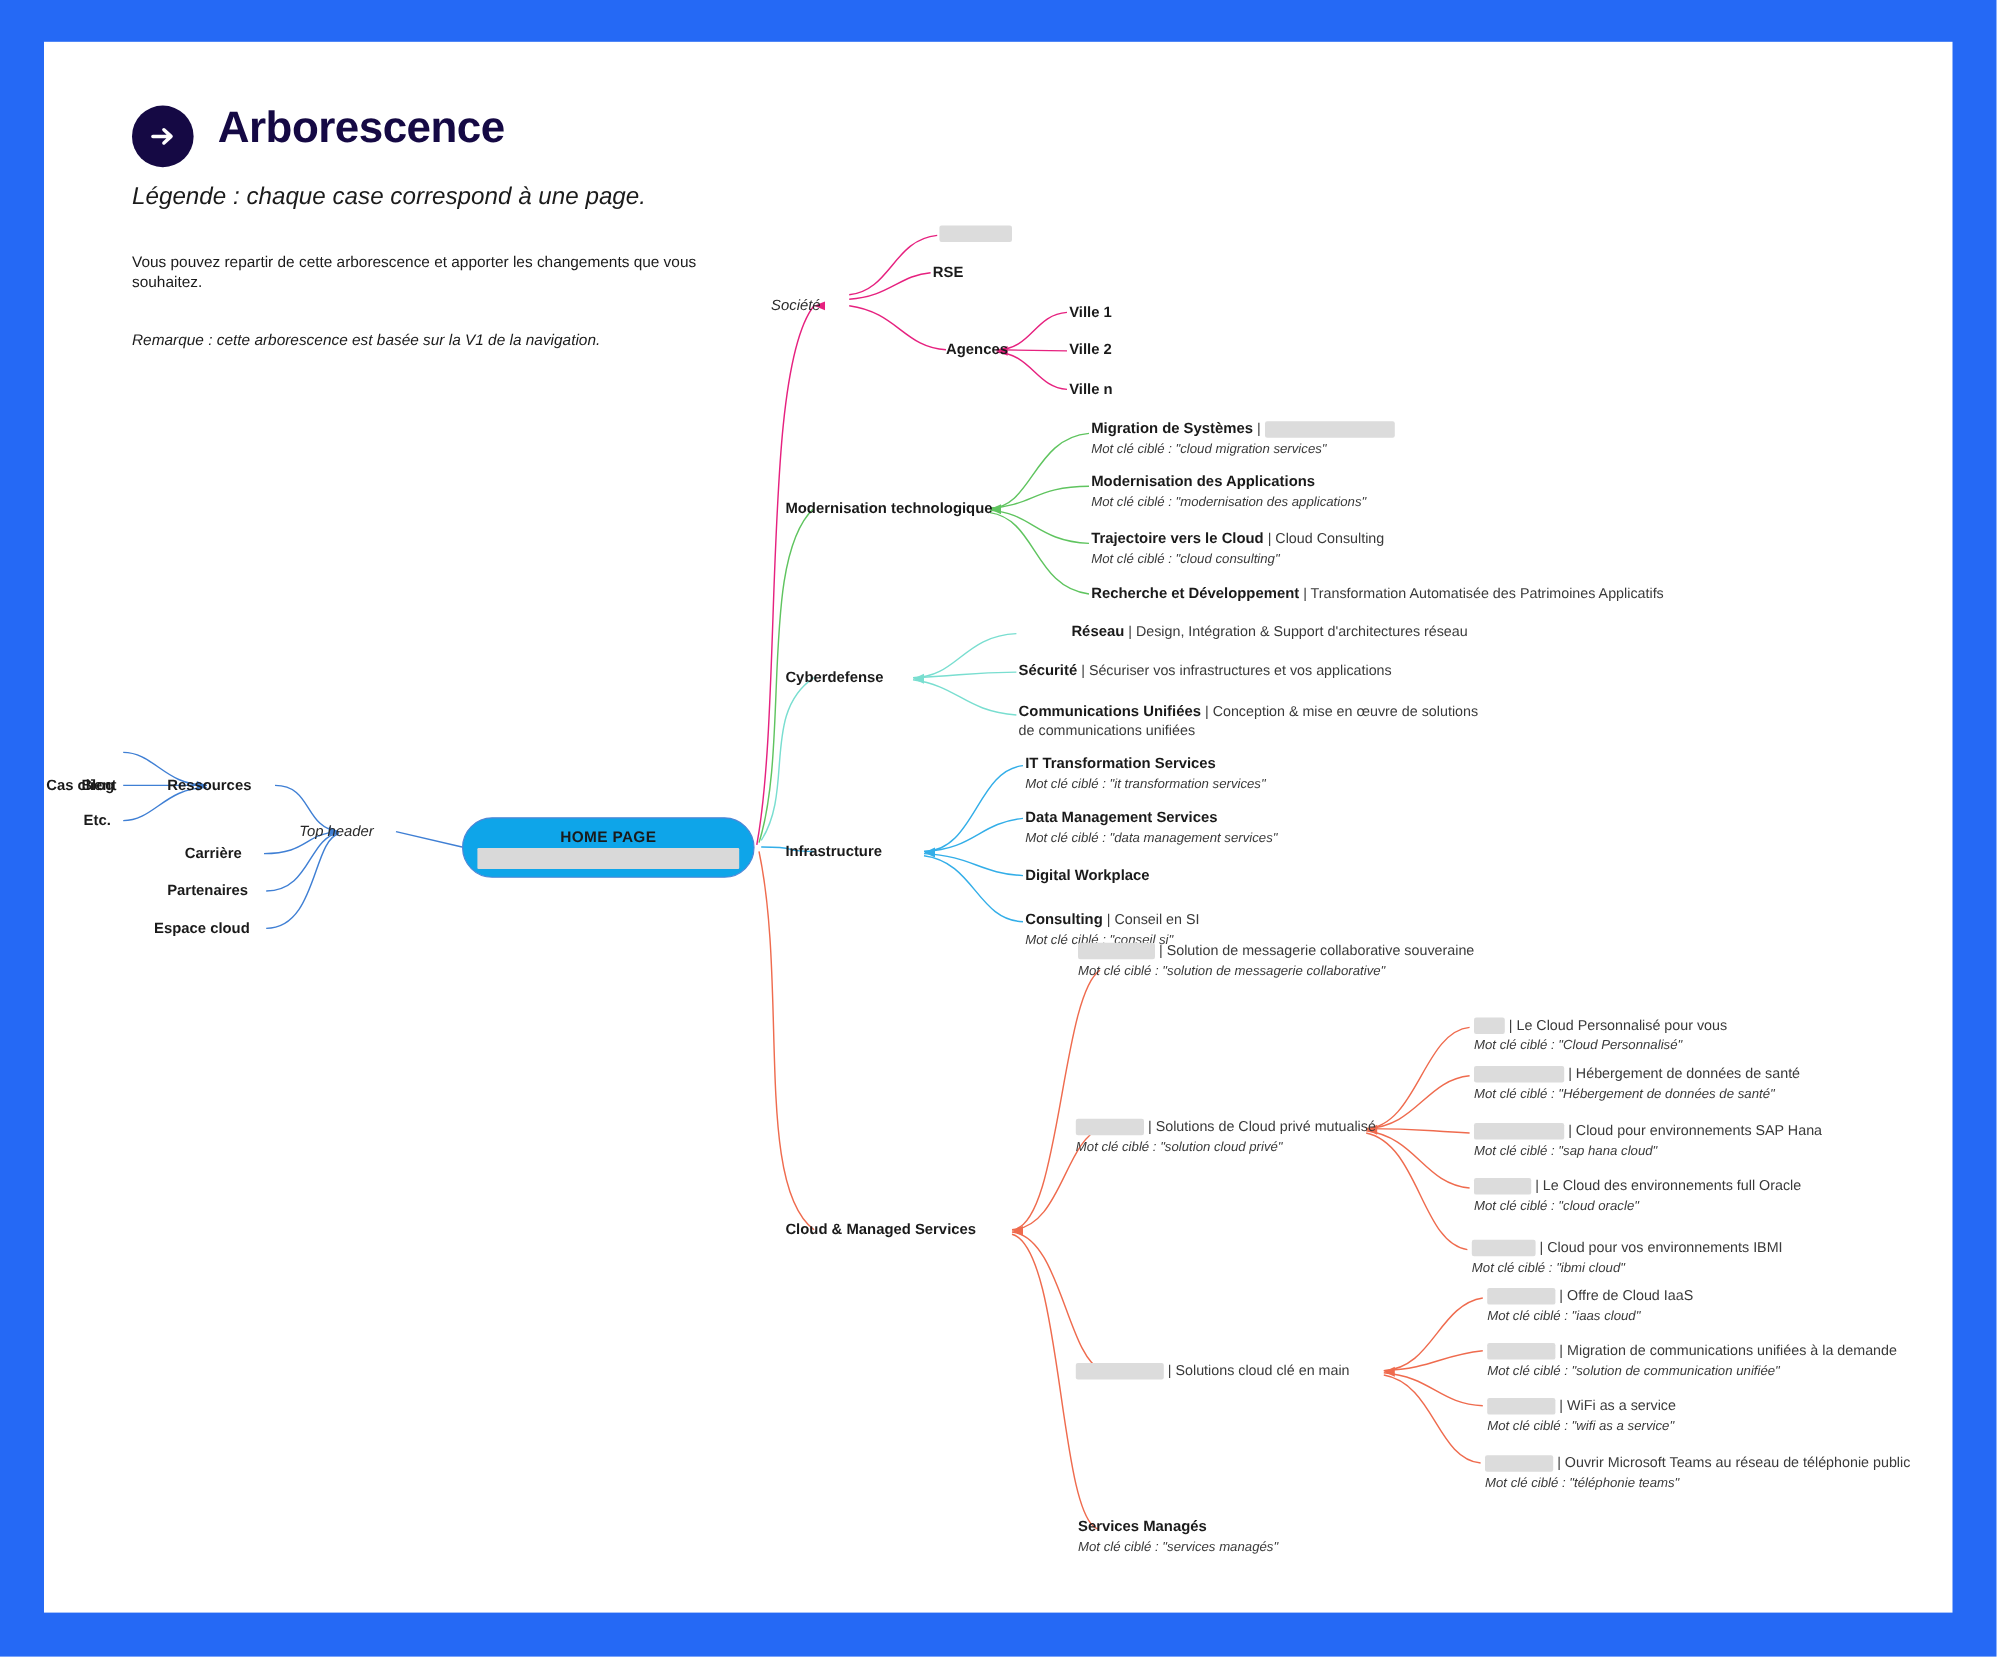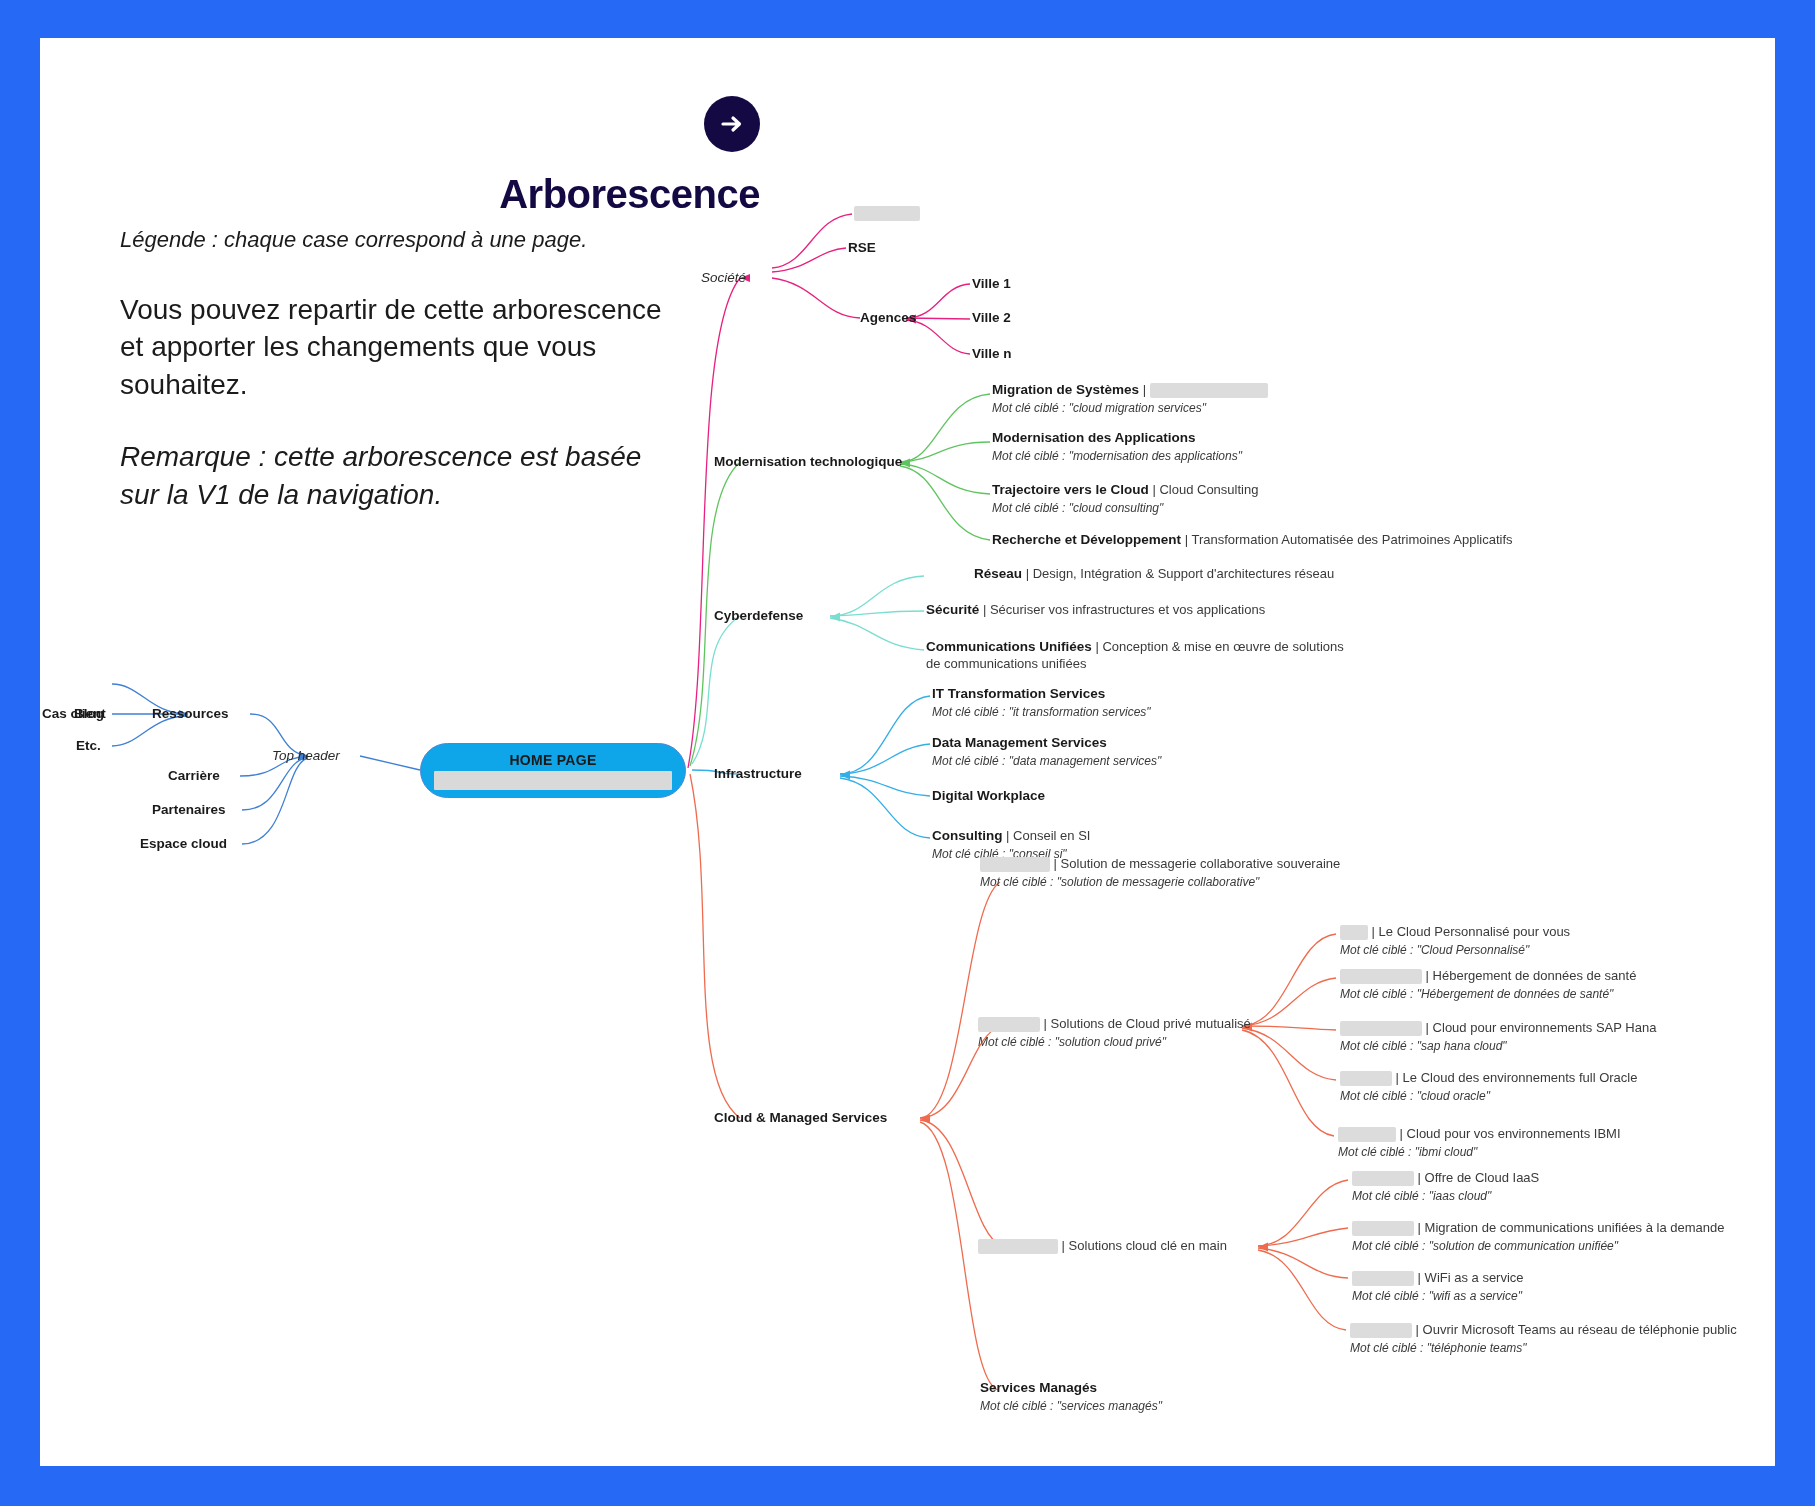--- a/index.html
+++ b/index.html
@@ -12,37 +12,37 @@
   }
   #canvas {
     position: absolute;
     left: 40px; top: 38px;
     width: 1735px; height: 1428px;
     background: #ffffff;
     overflow: hidden;
   }
   
   #header { position:absolute; left:80px; top:58px; width:640px; }
-  .title-row { display:flex; align-items:flex-end; gap:22px;flex-direction:column; }
+  .title-row { display:flex; align-items:flex-start; gap:22px; }
   .arrow-badge {
     width:56px; height:56px; border-radius:50%;
     background:#150944; display:flex; align-items:center; justify-content:center;
     flex:0 0 auto;
   }
   .arrow-badge svg { display:block; }
   .page-title {
     font-size:40px; font-weight:bold; color:#150944;
     letter-spacing:-0.5px; line-height:1;
   }
   .legend {
     margin-top:12px; font-size:22px; font-style:italic; color:#1b1b1b;
     line-height:1.3;
   }
   .para {
-    margin-top:36px; font-size:28px; color:#1b1b1b; line-height:1.35;
+    margin-top:36px; font-size:14px; color:#1b1b1b; line-height:1.35;
     max-width:560px;
   }
   .para.italic { font-style:italic; margin-top:34px; }
 
   
   #links { position:absolute; left:0; top:0; width:1735px; height:1428px; pointer-events:none; }
 
   
   .node { position:absolute; }
   .lbl { font-size:13.5px; font-weight:bold; color:#1a1a1a; white-space:nowrap; line-height:1.25; }

